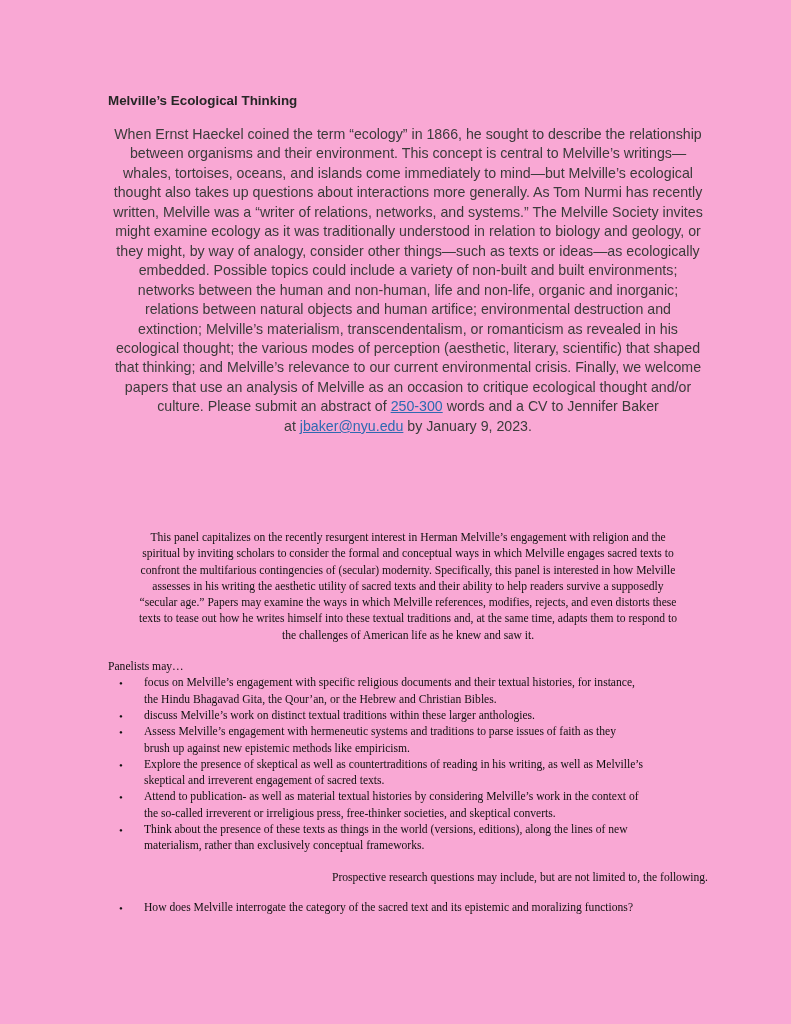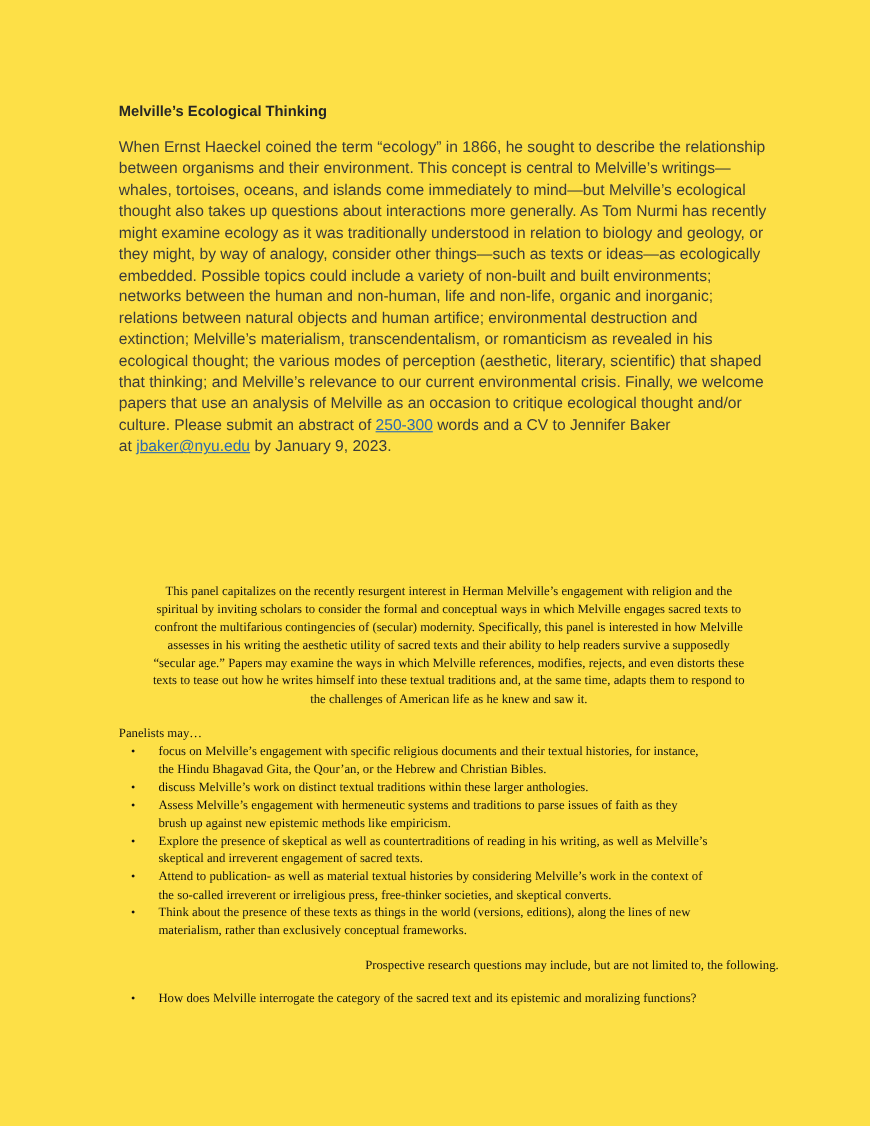--- a/index.html
+++ b/index.html
@@ -1,21 +1,21 @@
 <!DOCTYPE html>
 <html><head>
 <meta charset="utf-8">
 <style>
   html, body { margin: 0; padding: 0; background: #ffffff; }
   body { width: 791px; height: 1024px; position: relative; overflow: hidden; }
-  .page { position: absolute; left: 0; top: 0; width: 791px; height: 1024px; background: #fde047; }
+  .page { position: absolute; left: 0; top: 0; width: 791px; height: 1024px; background: #f9a8d4; }
   .sec1 { position: absolute; left: 108px; top: 92px; width: 600px; font-family: "DejaVu Sans", "Liberation Sans", sans-serif; color: #3a3a3a; }
   .h1 { font-family: "Liberation Sans", sans-serif; font-weight: bold; font-size: 13.4px; color: #262626; margin: 0 0 15px 0; line-height: 18px; }
   .p1 { font-family: "Liberation Sans", sans-serif; font-size: 14.2px; line-height: 19.45px; color: #3b3b3b; margin: 0; }
-  .p1 .ln { display: block; white-space: nowrap; }
+  .p1 .ln { display: block; white-space: nowrap; text-align: center; }
   a.link { color: #2e6ab1; text-decoration: underline; }
   .sec2 { position: absolute; left: 108px; top: 530px; width: 600px; font-family: "Liberation Serif", serif; color: #111; }
   .h2 { font-family: "Liberation Serif", serif; font-weight: bold; font-size: 11.5px; margin: 0 0 12px 0; line-height: 16px; color: #111; }
   .p2 { font-family: "Liberation Serif", serif; font-size: 11.6px; line-height: 16.3px; margin: 0; color: #111; }
   .p2 .ln { display: block; white-space: nowrap; text-align: center; }
   .lead { margin: 15px 0 0 0; font-size: 11.6px; line-height: 16.3px; }
   ul.b { list-style: none; margin: 0; padding: 0; }
   ul.b li { position: relative; padding-left: 36px; font-size: 11.6px; line-height: 16.3px; }
   ul.b li .dot { position: absolute; left: 11px; top: 0; font-size: 11px; }
   ul.b li .ln { display: block; white-space: nowrap; }
@@ -27,20 +27,21 @@
 
 <div class="page">
 
   <div class="sec1">
     <div class="h1">Melville’s Ecological Thinking</div>
     <p class="p1">
       <span class="ln">When Ernst Haeckel coined the term “ecology” in 1866, he sought to describe the relationship</span>
       <span class="ln">between organisms and their environment. This concept is central to Melville’s writings—</span>
       <span class="ln">whales, tortoises, oceans, and islands come immediately to mind—but Melville’s ecological</span>
       <span class="ln">thought also takes up questions about interactions more generally. As Tom Nurmi has recently</span>
+      <span class="ln">written, Melville was a “writer of relations, networks, and systems.” The Melville Society invites</span>
       <span class="ln">might examine ecology as it was traditionally understood in relation to biology and geology, or</span>
       <span class="ln">they might, by way of analogy, consider other things—such as texts or ideas—as ecologically</span>
       <span class="ln">embedded. Possible topics could include a variety of non-built and built environments;</span>
       <span class="ln">networks between the human and non-human, life and non-life, organic and inorganic;</span>
       <span class="ln">relations between natural objects and human artifice; environmental destruction and</span>
       <span class="ln">extinction; Melville’s materialism, transcendentalism, or romanticism as revealed in his</span>
       <span class="ln">ecological thought; the various modes of perception (aesthetic, literary, scientific) that shaped</span>
       <span class="ln">that thinking; and Melville’s relevance to our current environmental crisis. Finally, we welcome</span>
       <span class="ln">papers that use an analysis of Melville as an occasion to critique ecological thought and/or</span>
       <span class="ln"><span>culture. Please submit an abstract of </span><a class="link">250-300</a><span> words and a CV to Jennifer Baker</span></span>

